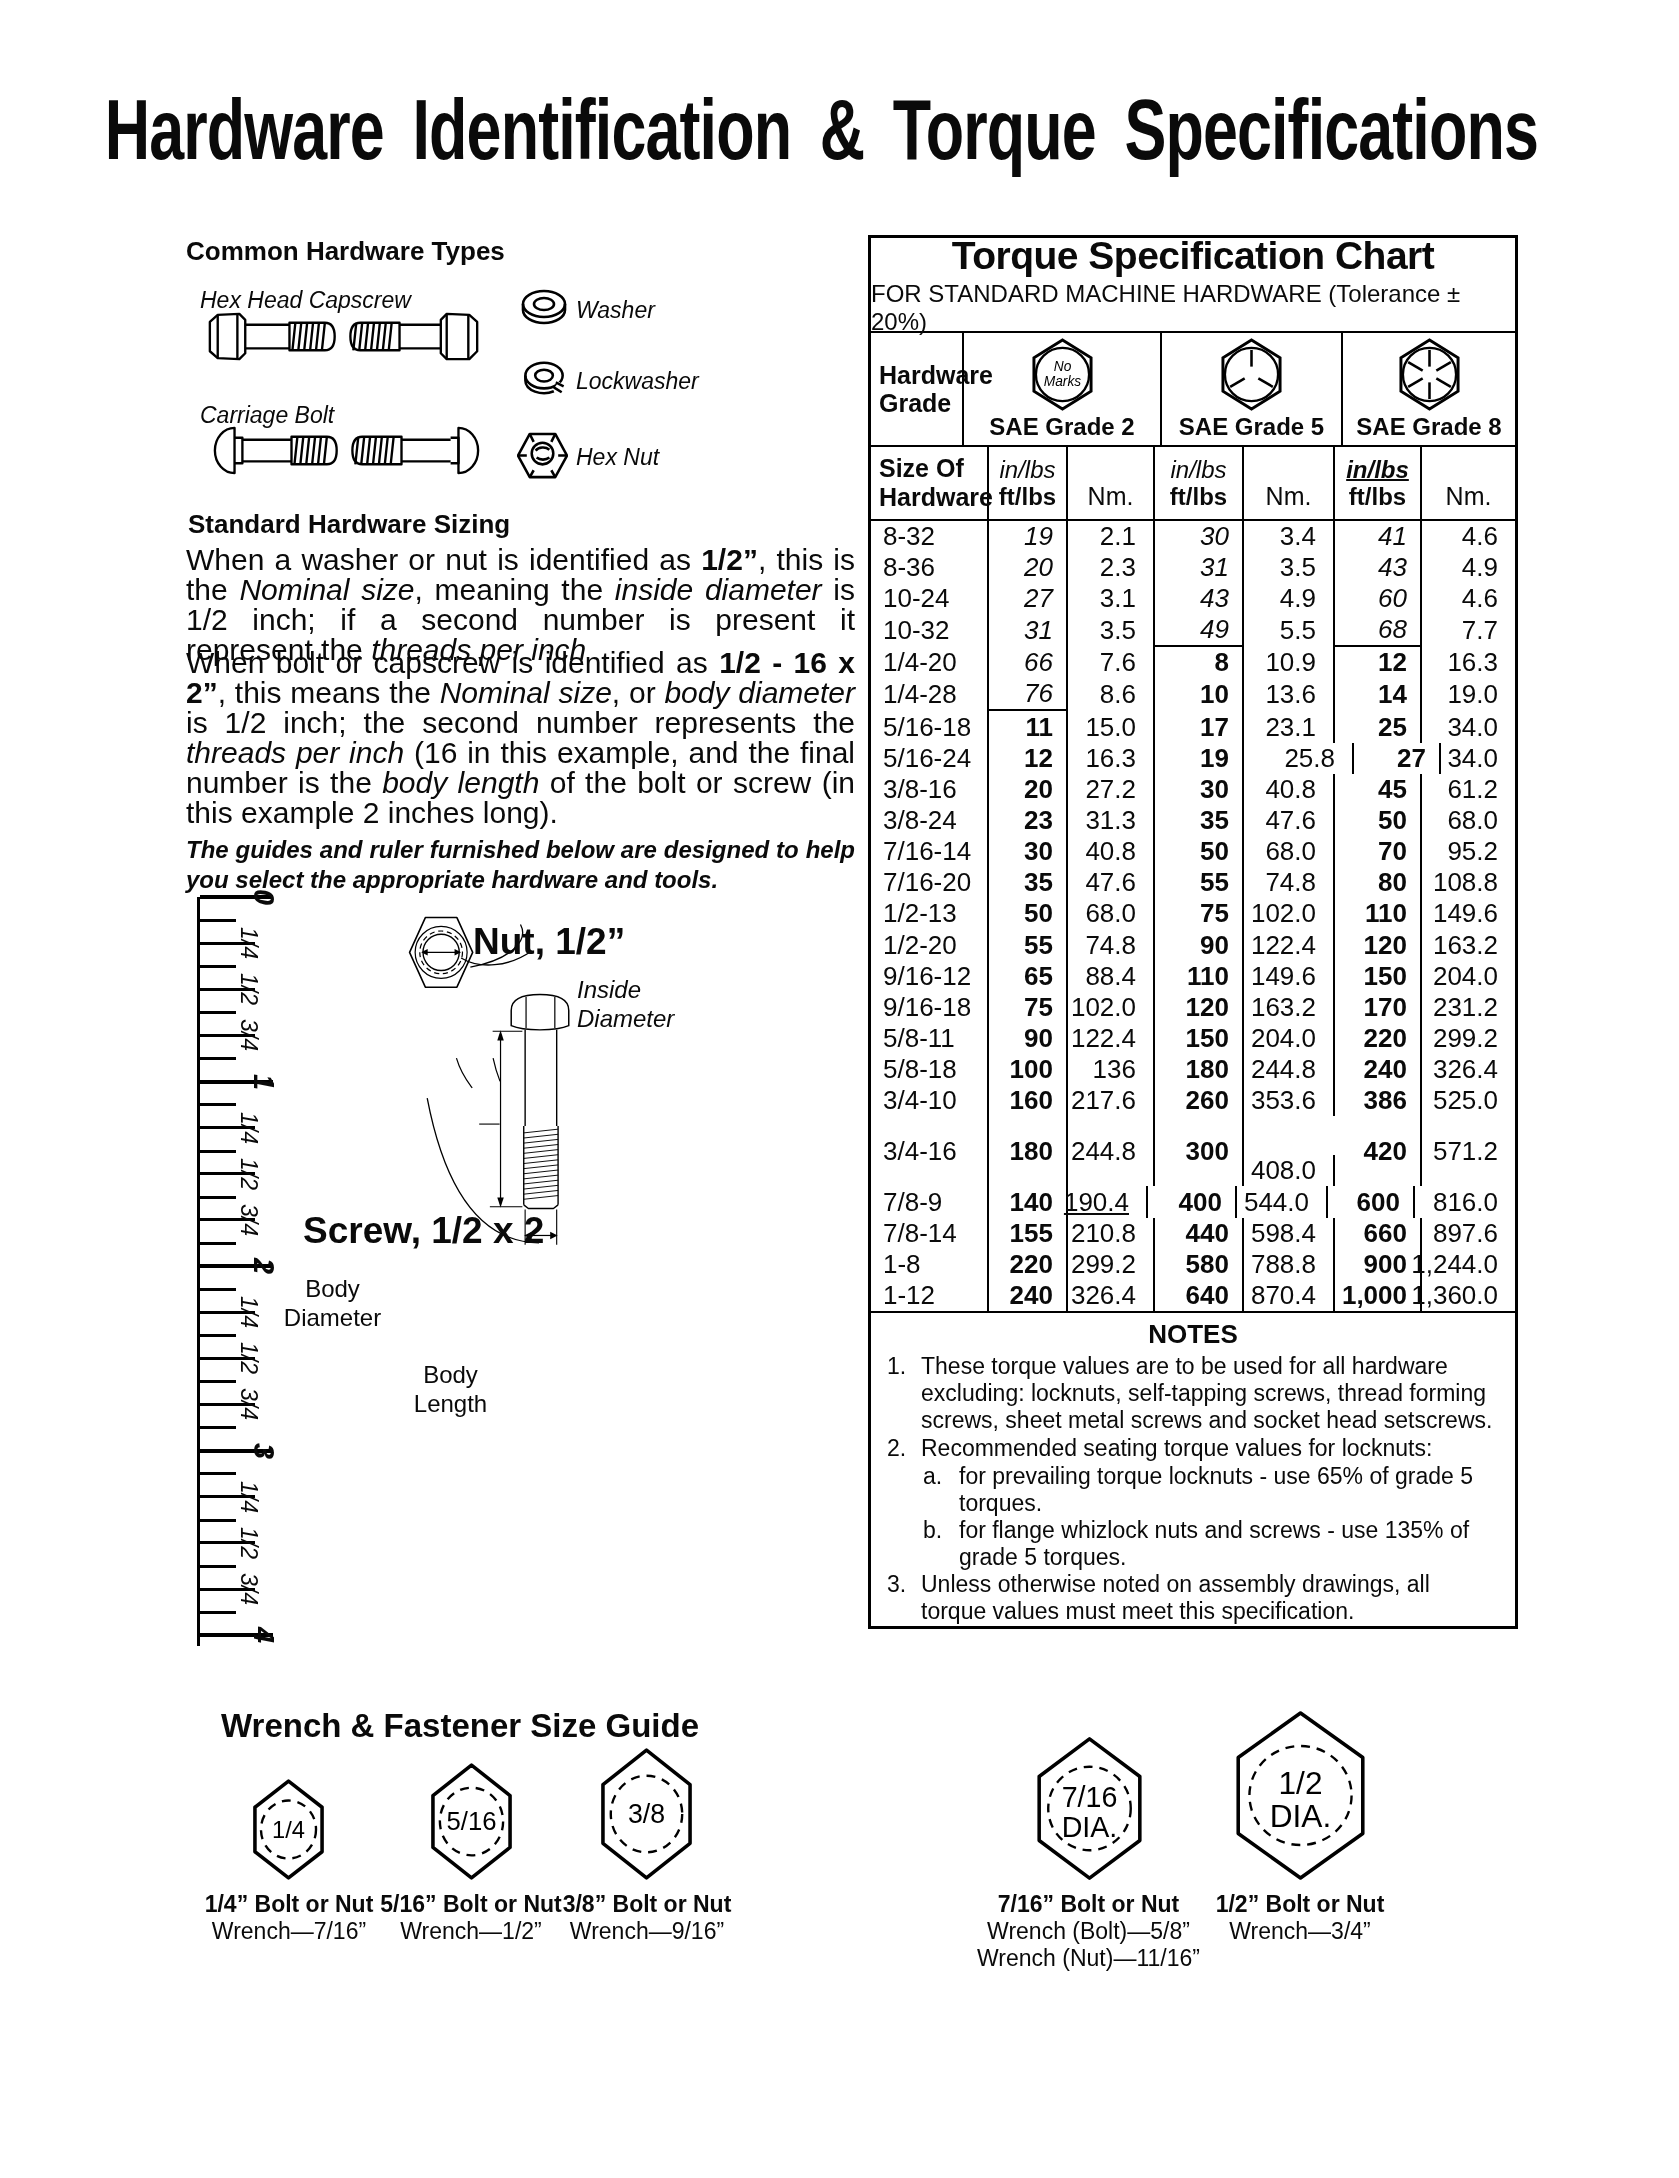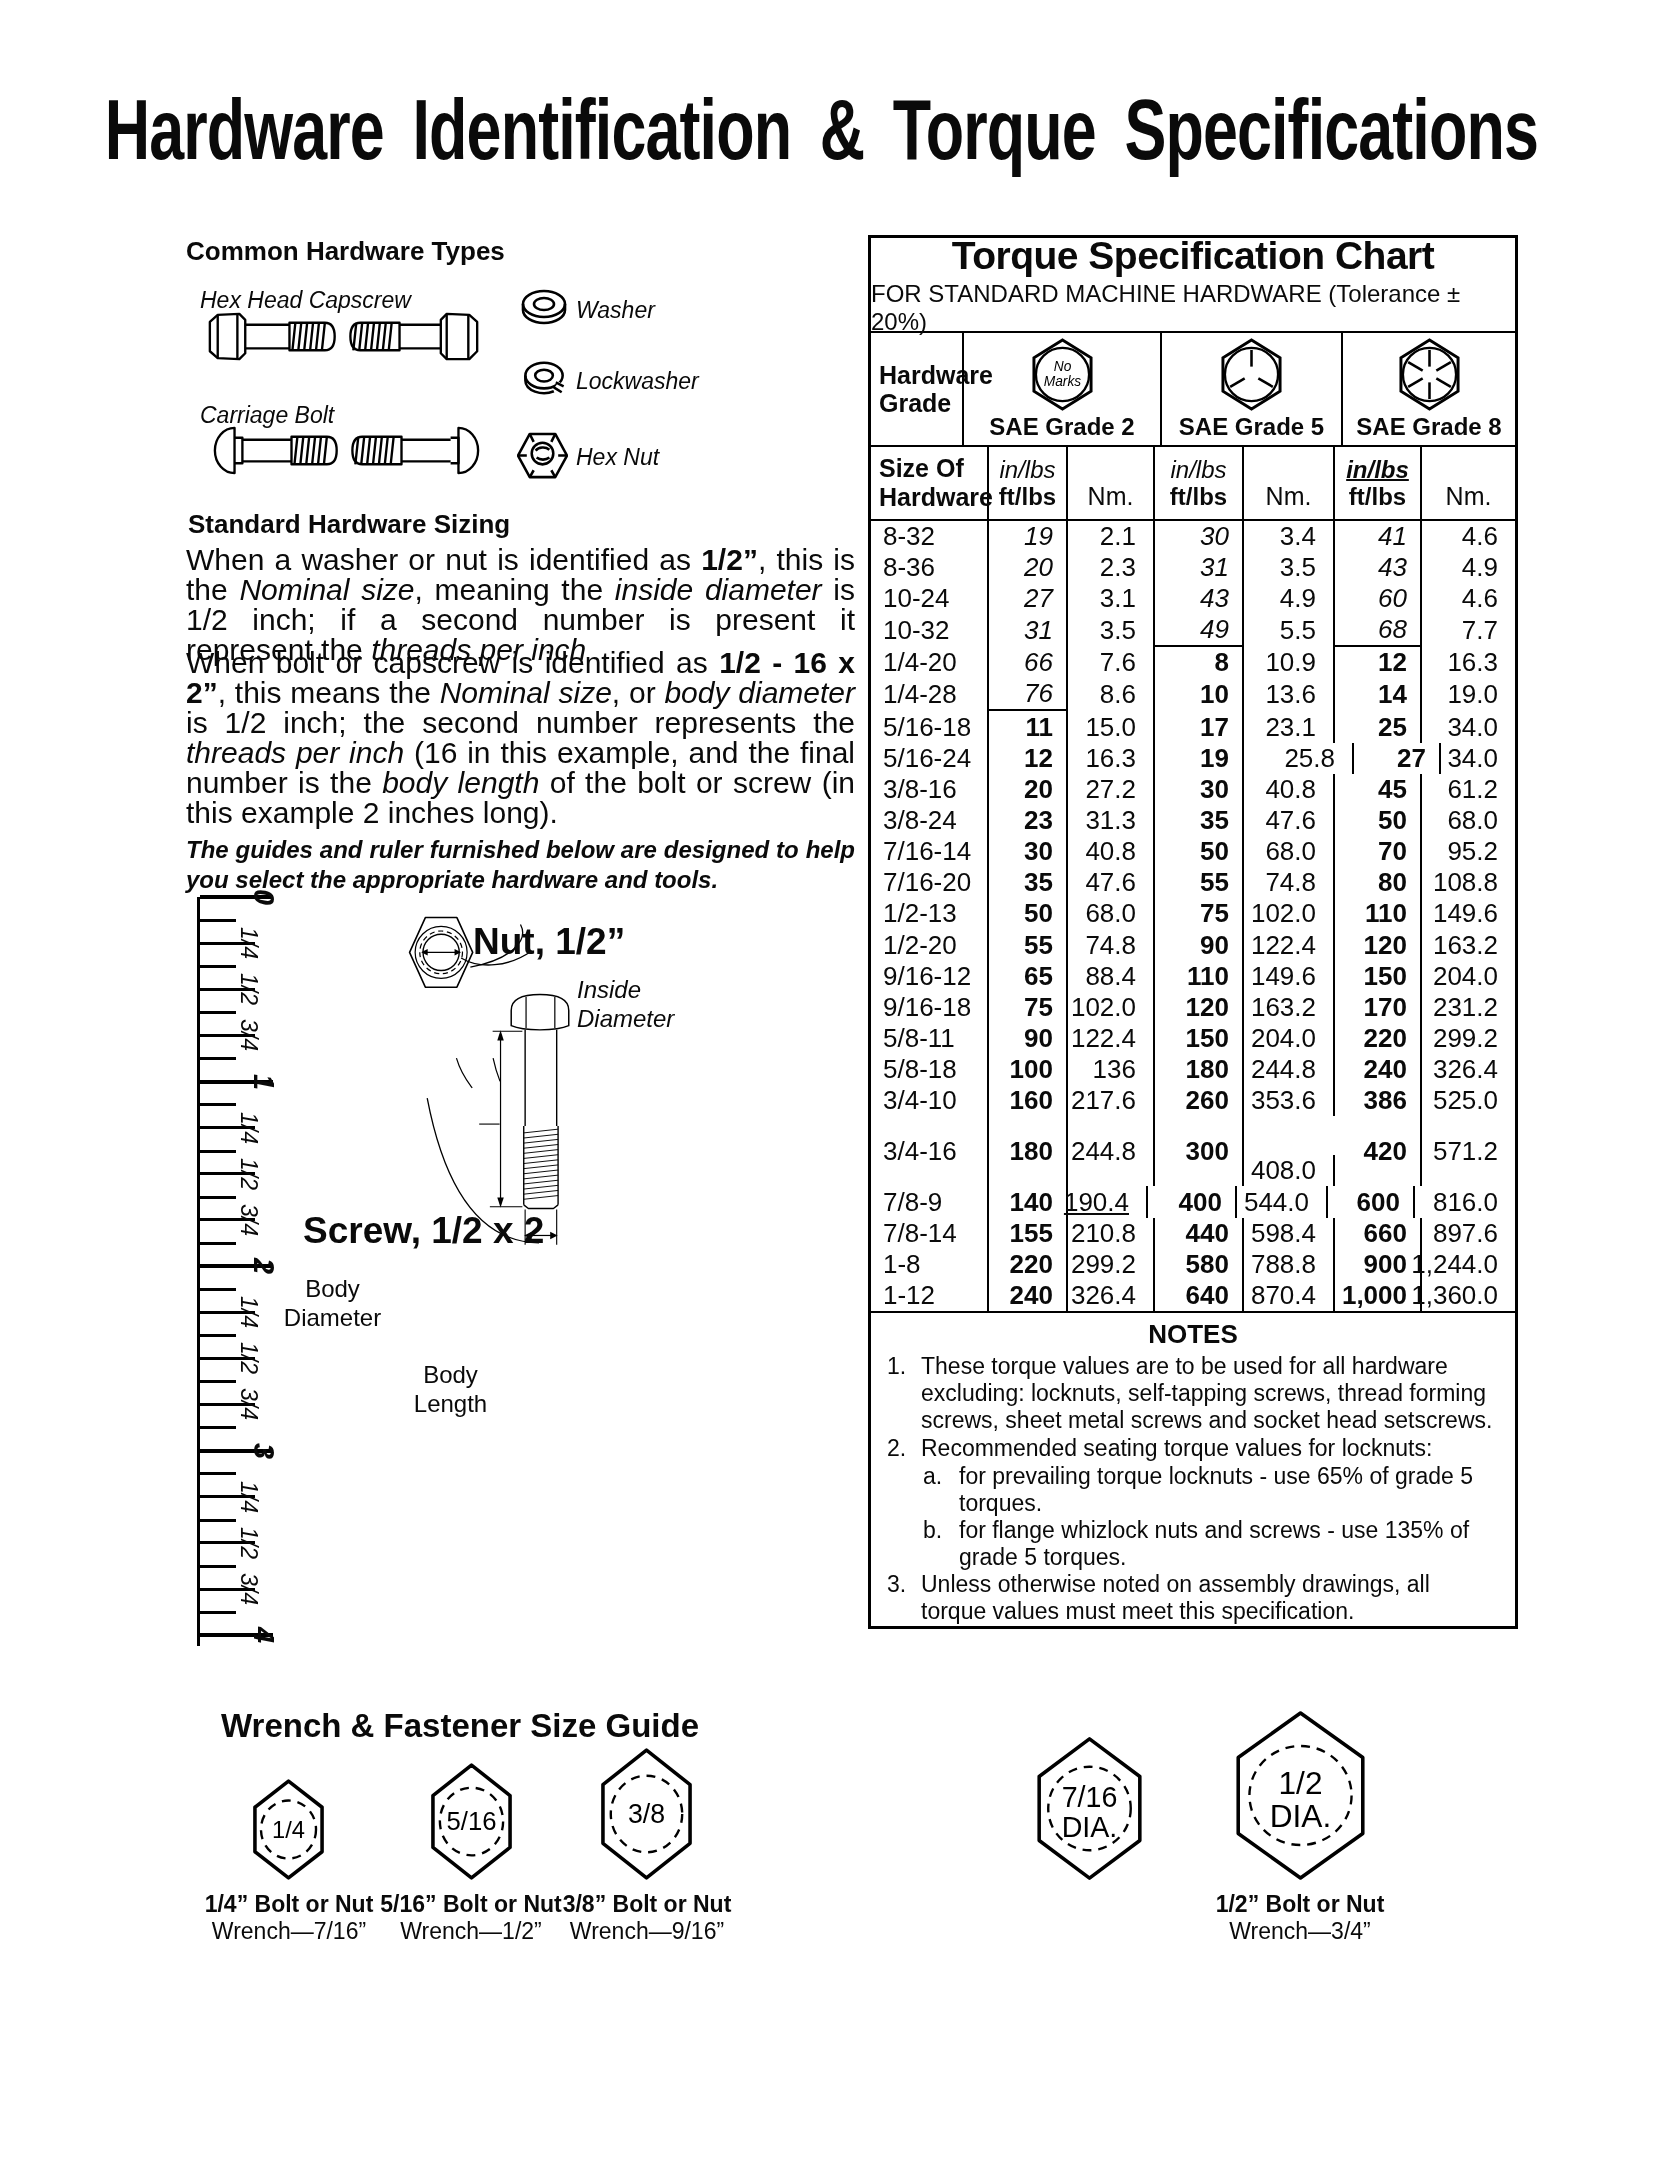--- a/index.html
+++ b/index.html
@@ -594,20 +594,25 @@
     <div class="wg-caption" style="left: 533px; width: 228px; top: 1891px;">
       <div class="c1">3/8” Bolt or Nut</div>
       <div>Wrench—9/16”</div>
     </div>
     <svg width="111" height="149" viewBox="0 0 112 151" fill="none" stroke="#000" class="abs" style="left: 1034px; top: 1734px;">
       <polygon points="56,5 107,43.07 107,107.92999999999999 56,146 5,107.92999999999999 5,43.07" stroke-width="3.6" stroke-linejoin="round"></polygon>
       <ellipse cx="56" cy="75.5" rx="41.82" ry="42.3" stroke-width="2.4" stroke-dasharray="9 7"></ellipse>
       <text x="56" y="73.5" text-anchor="middle" font-size="29" fill="#000" stroke="none" class="hex-num">7/16</text>
       <text x="56" y="104.5" text-anchor="middle" font-size="29" fill="#000" stroke="none" class="hex-num">DIA.</text>
     </svg>
+    <div class="wg-caption" style="left: 955px; width: 267px; top: 1891px;">
+      <div class="c1">7/16” Bolt or Nut</div>
+      <div>Wrench (Bolt)—5/8”</div>
+      <div>Wrench (Nut)—11/16”</div>
+    </div>
     <svg width="135" height="175" viewBox="0 0 136 177" fill="none" stroke="#000" class="abs" style="left: 1233px; top: 1708px;">
       <polygon points="68,5 131,50.09 131,126.91 68,172 5,126.91 5,50.09" stroke-width="3.6" stroke-linejoin="round"></polygon>
       <ellipse cx="68" cy="88.5" rx="51.66" ry="50.1" stroke-width="2.4" stroke-dasharray="9 7"></ellipse>
       <text x="68" y="86.5" text-anchor="middle" font-size="32" fill="#000" stroke="none" class="hex-num">1/2</text>
       <text x="68" y="120.5" text-anchor="middle" font-size="32" fill="#000" stroke="none" class="hex-num">DIA.</text>
     </svg>
     <div class="wg-caption" style="left: 1186px; width: 228px; top: 1891px;">
       <div class="c1">1/2” Bolt or Nut</div>
       <div>Wrench—3/4”</div>
     </div>

